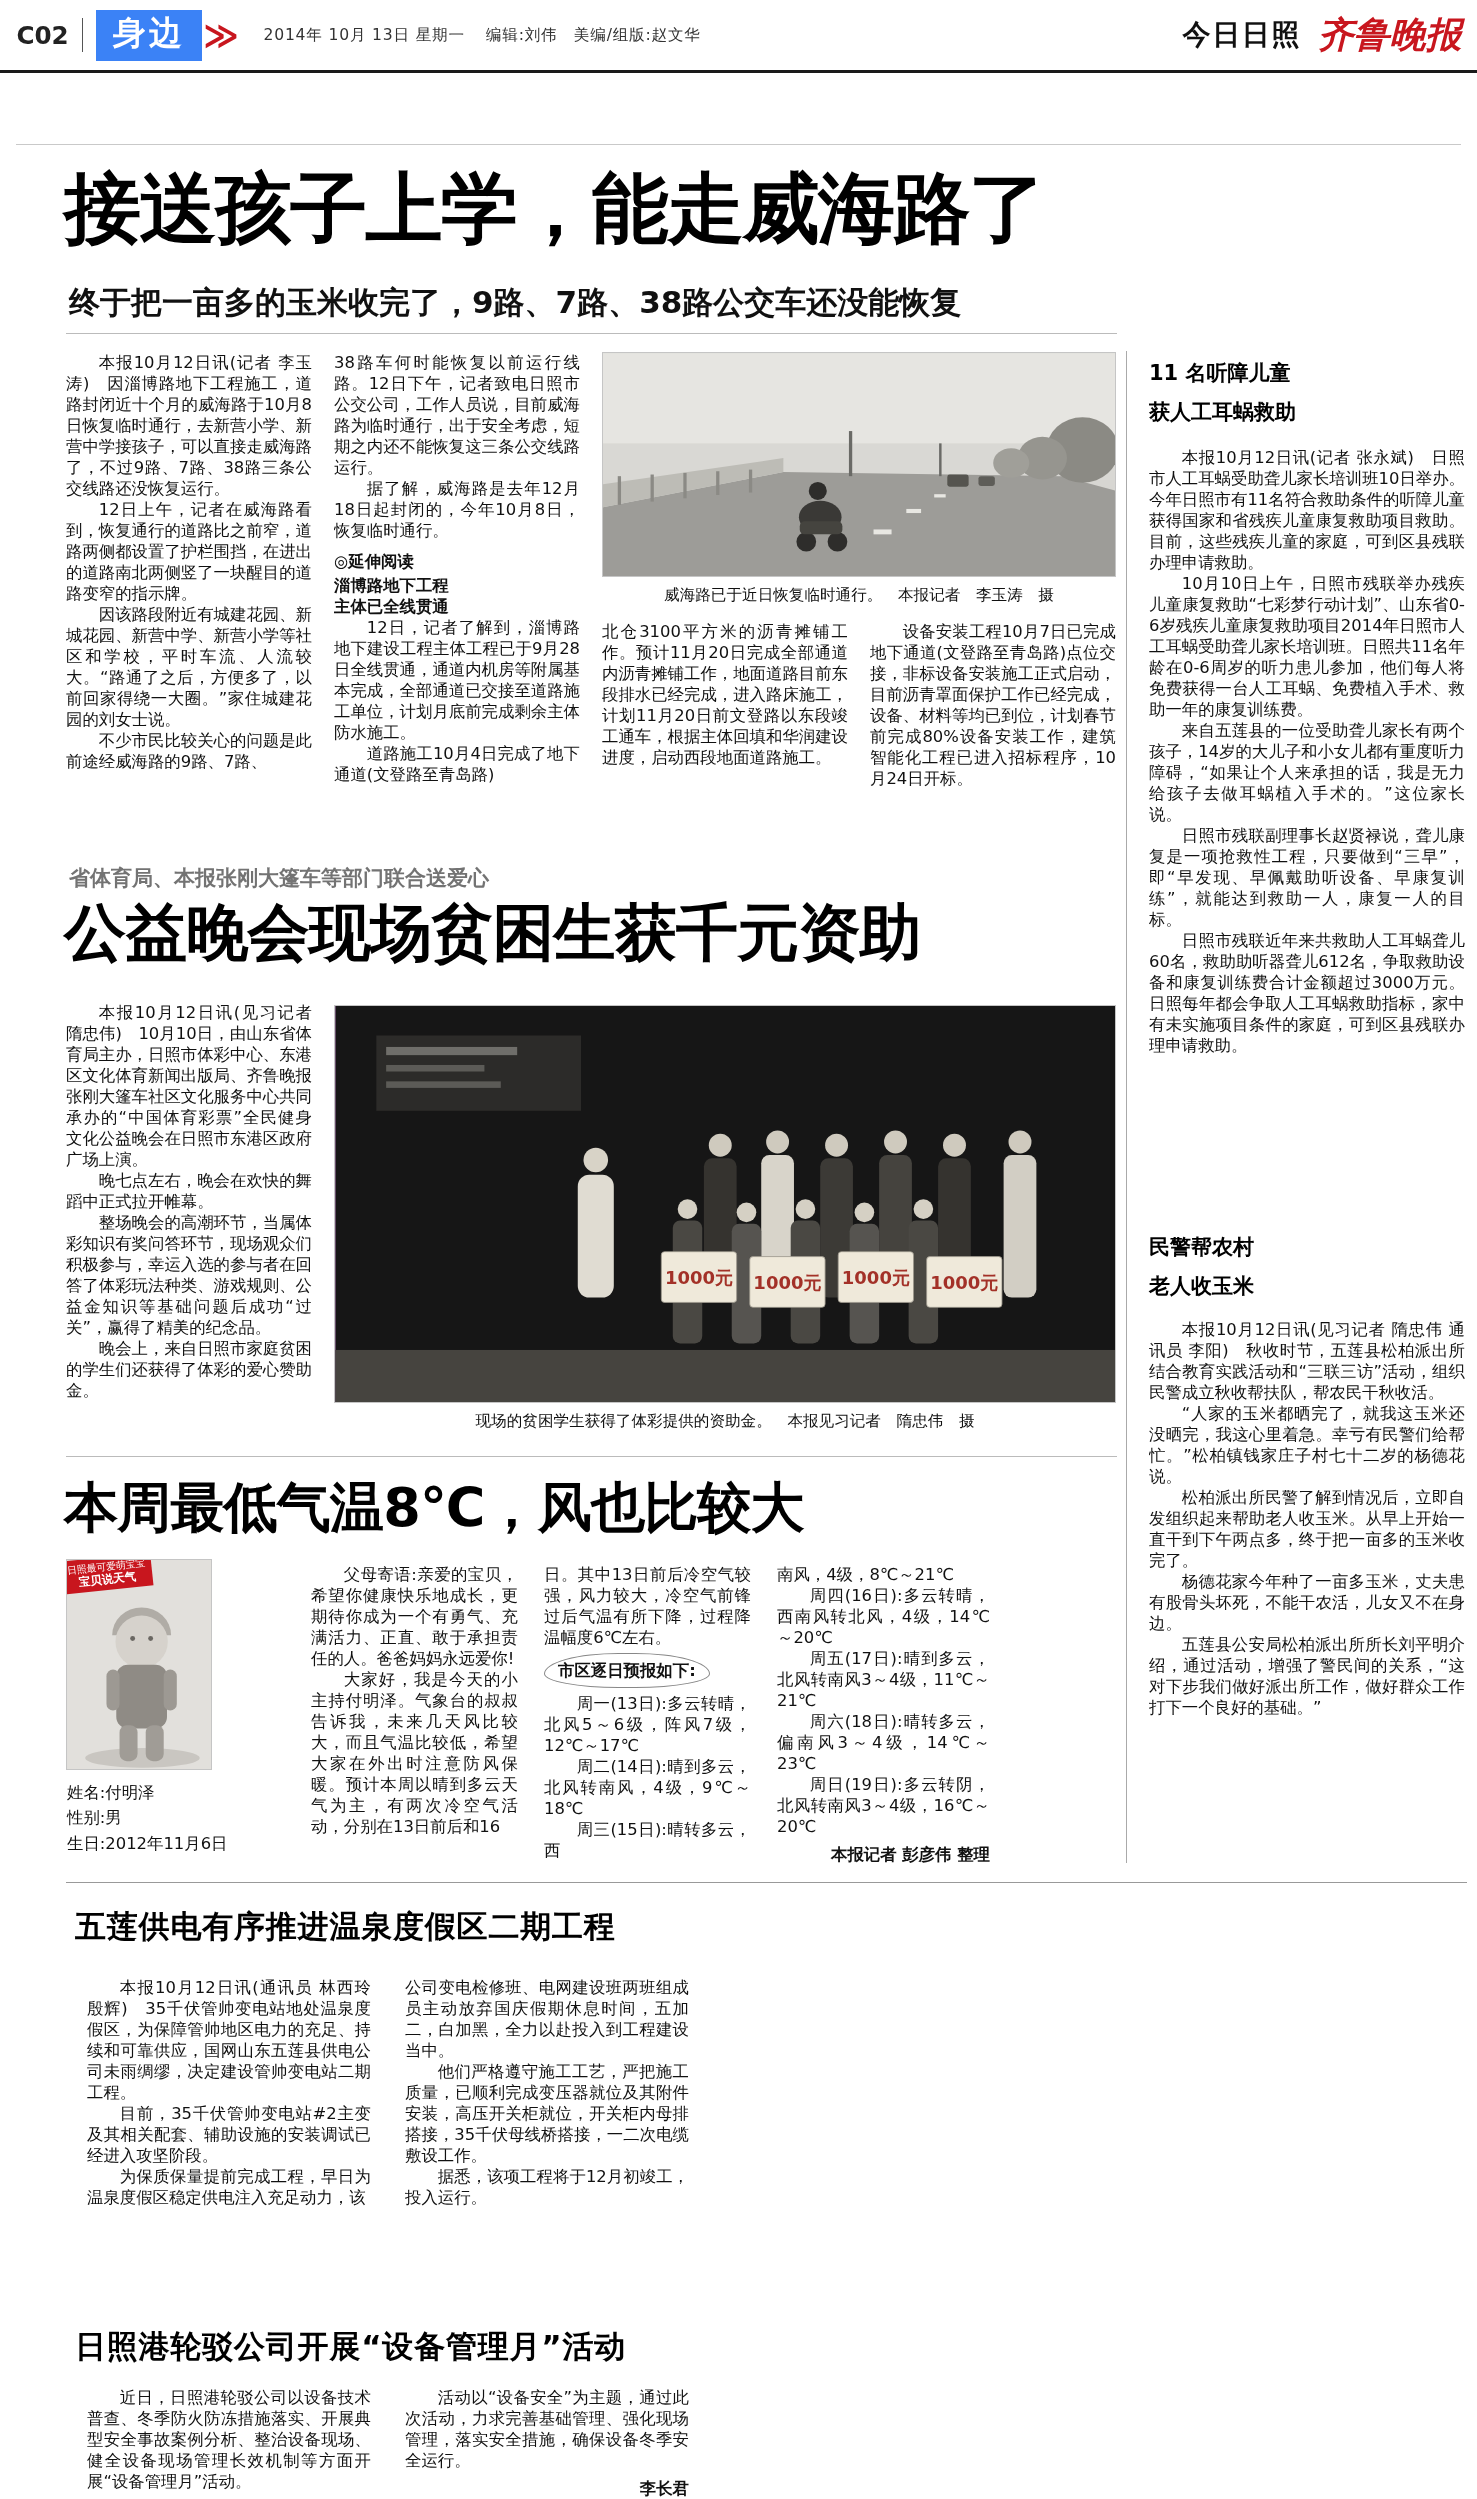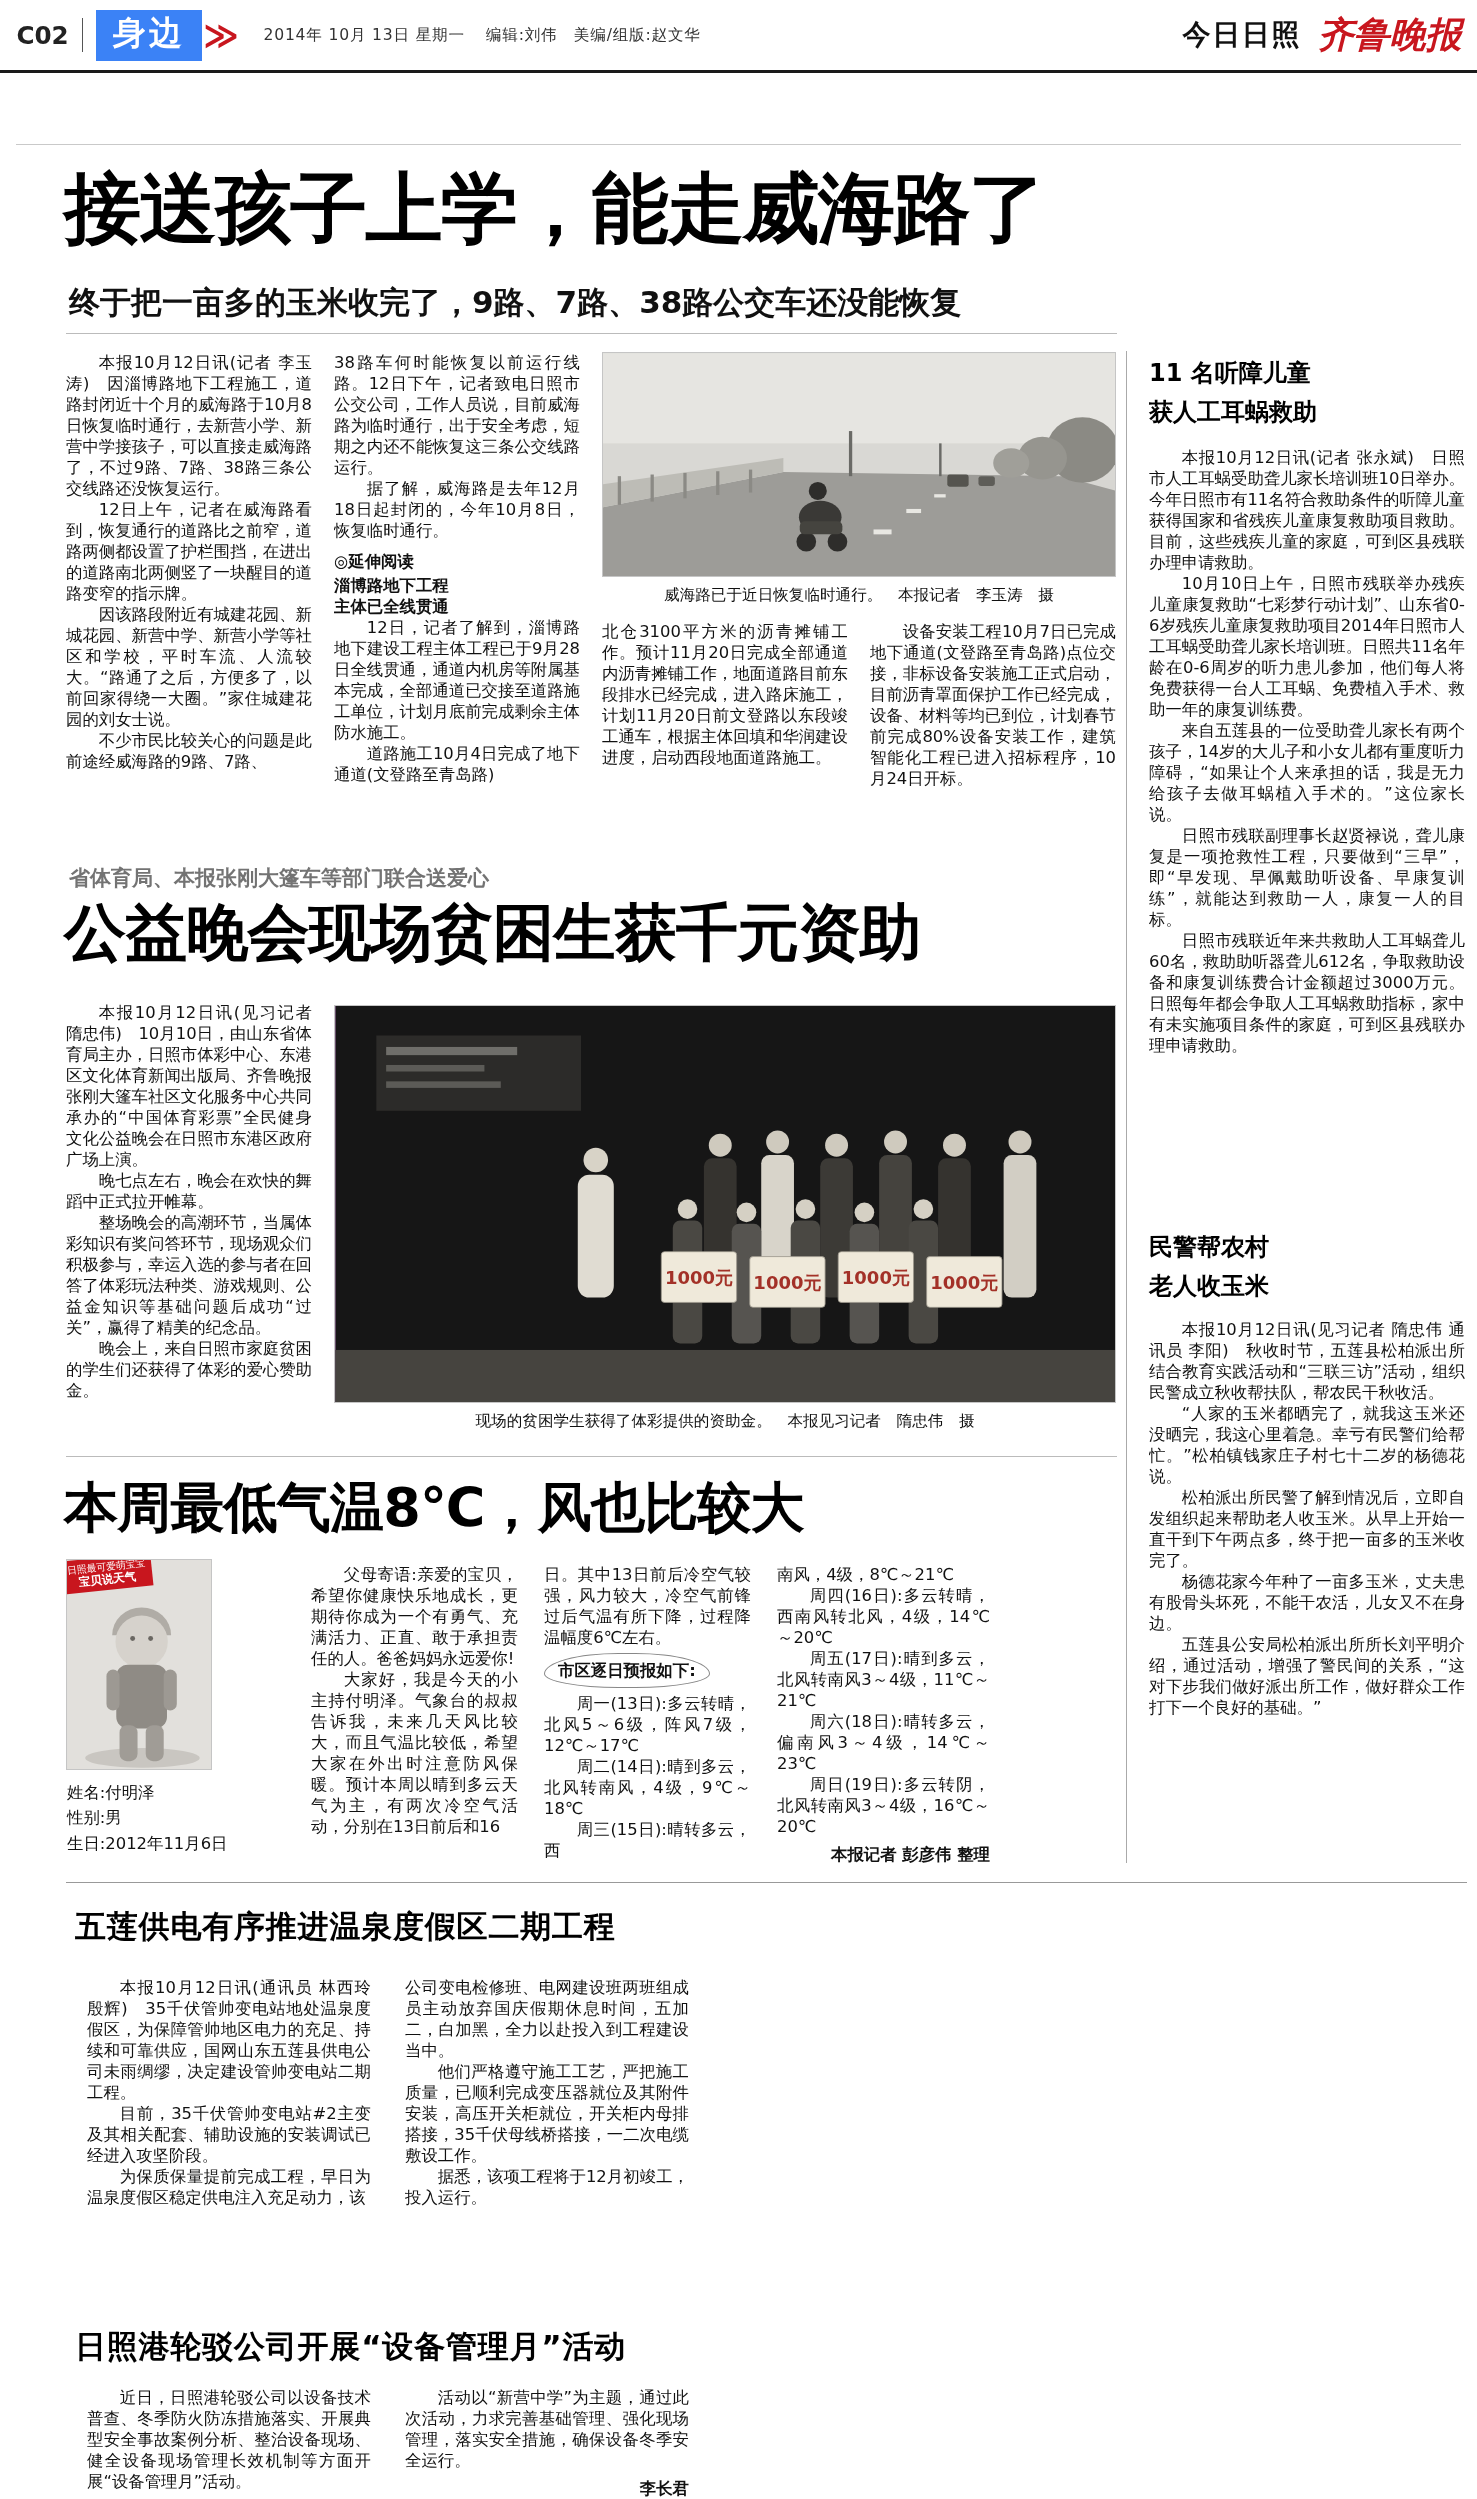--- a/index.html
+++ b/index.html
@@ -35,21 +35,21 @@
 
   .ext-label { font-size:19.7px; font-weight:800; margin:9.8px 0 3.3px; text-indent:0 !important; }
   .ext-title { font-size:24.6px; font-weight:800; line-height:31px; text-indent:0 !important; text-align:left !important; }
 
   .photo-frame { position:absolute; background:#ddd; overflow:hidden; border:0.8px solid #c5c5c5; }
   .photo-caption { position:absolute; font-size:15.6px; color:#111; text-align:center; }
 
   .v-divider { left:1126px; top:351px; width:0.8px; height:1512px; background:#aaa; }
 
   
-  .side-title { font-size:24px; font-weight:900; line-height:39px; color:#000; }
+  .side-title { font-size:21px; font-weight:900; line-height:39px; color:#000; }
 
   
   .kicker { left:69px; top:864px; font-size:21px; font-weight:700; color:#737373; }
   .charity-headline { left:64px; top:892px; width:1065px; font-size:62px; font-weight:900; line-height:82px; letter-spacing:-0.8px; white-space:nowrap; color:#000; }
 
   
   .weather-rule { left:66px; top:1456px; width:1051px; height:0.8px; background:#bbb; }
   .weather-headline { left:64px; top:1472px; width:1057px; font-size:54px; font-weight:900; letter-spacing:-0.8px; white-space:nowrap; color:#000; }
   .baby-photo { left:66px; top:1559px; width:146px; height:211px; }
   .baby-badge { position:absolute; top:-3.3px; left:-4.9px; background:#c8161e; color:#fff; padding:4.1px 5.7px; transform:rotate(-6deg); line-height:12.3px; text-align:center; }
@@ -295,18 +295,18 @@
     <p class="no-indent">公司变电检修班、电网建设班两班组成员主动放弃国庆假期休息时间，五加二，白加黑，全力以赴投入到工程建设当中。</p>
     <p>他们严格遵守施工工艺，严把施工质量，已顺利完成变压器就位及其附件安装，高压开关柜就位，开关柜内母排搭接，35千伏母线桥搭接，一二次电缆敷设工作。</p>
     <p>据悉，该项工程将于12月初竣工，投入运行。</p>
   </div>
 
   <h2 class="bottom-headline" style="left:75px; top:2326px;">日照港轮驳公司开展“设备管理月”活动</h2>
   <div class="col body-text" style="left:87px; top:2387px; width:284px; height:111px;">
     <p>近日，日照港轮驳公司以设备技术普查、冬季防火防冻措施落实、开展典型安全事故案例分析、整治设备现场、健全设备现场管理长效机制等方面开展“设备管理月”活动。</p>
   </div>
   <div class="col body-text" style="left:405px; top:2387px; width:284px; height:111px;">
-    <p>活动以“新营中学”为主题，通过此次活动，力求完善基础管理、强化现场管理，落实安全措施，确保设备冬季安全运行。</p>
+    <p>活动以“设备安全”为主题，通过此次活动，力求完善基础管理、强化现场管理，落实安全措施，确保设备冬季安全运行。</p>
     <p class="byline-right">李长君</p>
   </div>
 
 </div>
 
 
 </body></html>

